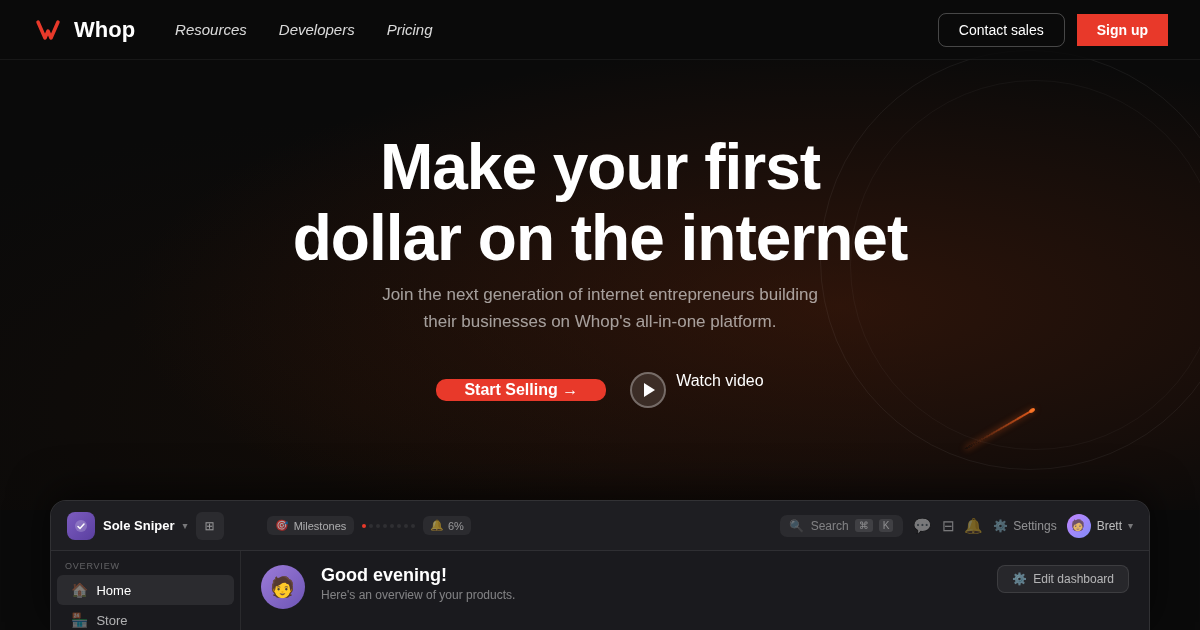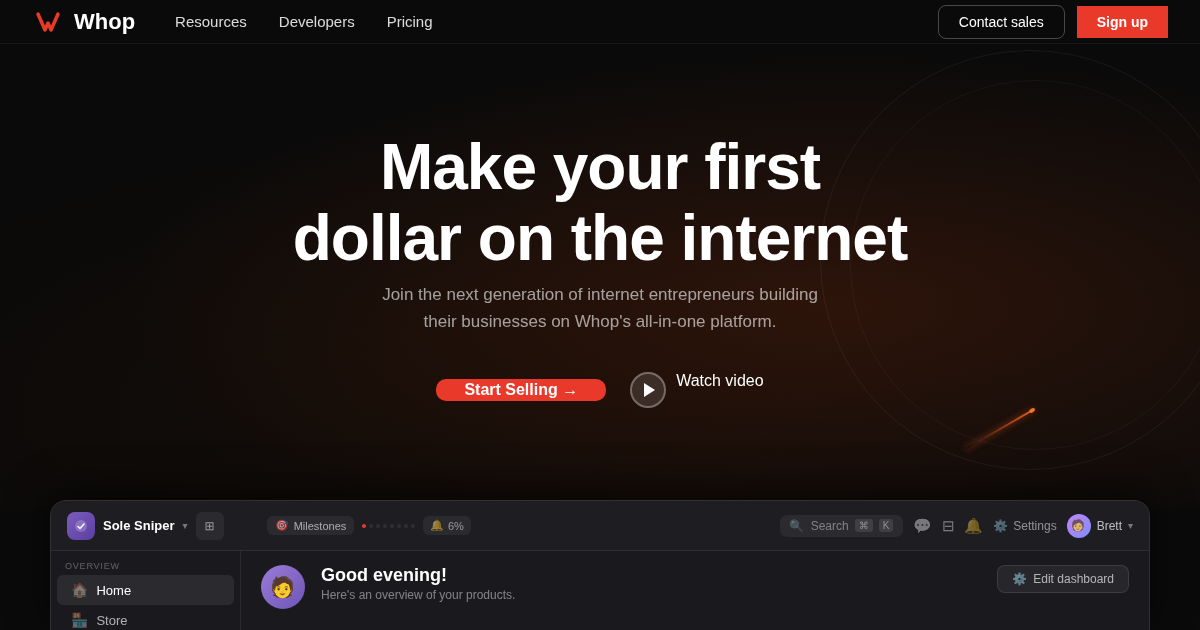--- a/index.html
+++ b/index.html
@@ -10,21 +10,21 @@
       overflow: hidden;
       font-family: -apple-system, BlinkMacSystemFont, 'Segoe UI', sans-serif;
       background: #0a0a0a;
       color: #fff;
     }
 
     
     .navbar {
       position: absolute;
       top: 0; left: 0; right: 0;
-      height: 44px;
+      height: 60px;
       display: flex;
       align-items: center;
       padding: 4px 32px;
       z-index: 100;
       background: rgba(10,10,10,0.85);
       border-bottom: 1px solid rgba(255,255,255,0.06);
     }
 
     .logo-area {
       display: flex;
@@ -42,20 +42,21 @@
       font-size: 22px;
       font-weight: 700;
       color: #fff;
     }
 
     .nav-links {
       display: flex;
       align-items: center;
       gap: 32px;
       flex: 1;
+      font-style: italic;
     }
 
     .nav-link {
       font-size: 15px;
       color: rgba(255,255,255,0.85);
       cursor: pointer;
       font-weight: 400;
     }
 
     .nav-actions {

